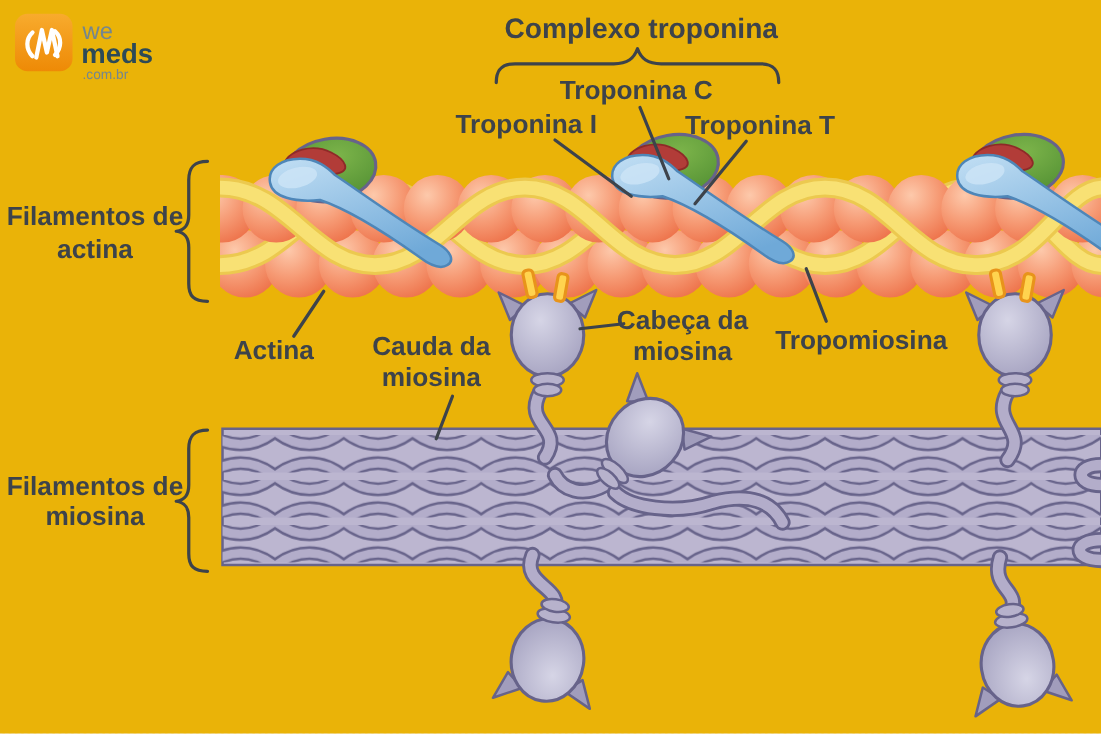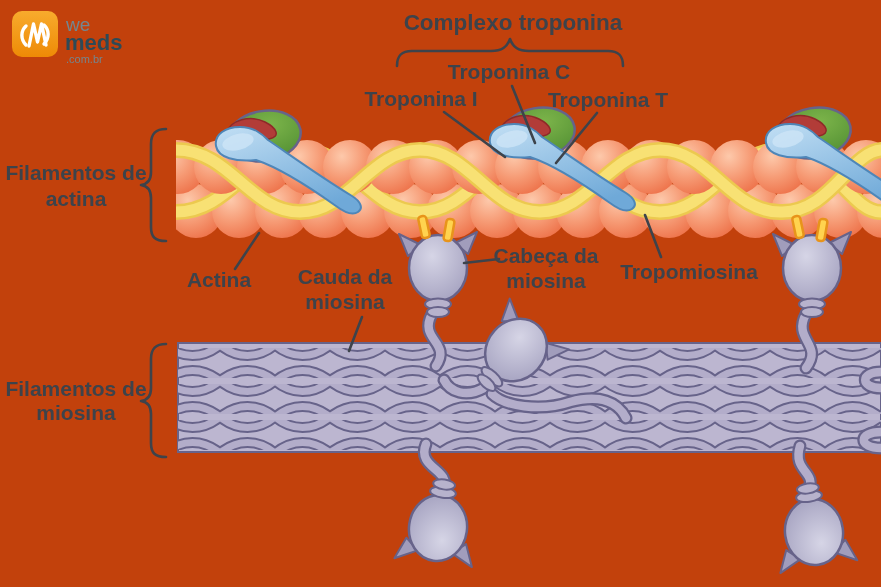--- a/index.html
+++ b/index.html
@@ -1,19 +1,19 @@
 <!DOCTYPE html>
 <html style="--c-label: #3d434b; --c-actin: #f2825c; --c-actin-light: #fdc9ab; --c-tropomyosin: #f8e174; --c-tropomyosin-shade: #ecc94f; --c-troponin-green: #579338; --c-troponin-red: #b23c38; --c-troponin-blue: #7db7e4; --c-myosin-fill: #bcb6d0; --c-myosin-rope: #b3adca; --c-myosin-outline: #67638a; --c-marker-yellow: #ffd34f; --c-marker-border: #e8941a; --c-logo-orange: #f59b1b; --c-brand-dark: #2d4a57; --c-brand-gray: #74868f;"><head>
 <meta charset="utf-8">
 <style>
   html,body{margin:0;padding:0;background:#fff;}
   .stage{
     position:relative;
     width:881px;height:587px;
-    background:#c2410c;
+    background:#eab308;
     outline:1px dashed #dcdcdc;
     overflow:hidden;
     font-family:"Liberation Sans", sans-serif;
     text-align:center;
   }
   svg{display:block}
   .lbl{
     fill:var(--c-label,#3d434b);
     font-family:"Liberation Sans", sans-serif;
     font-weight:bold;

